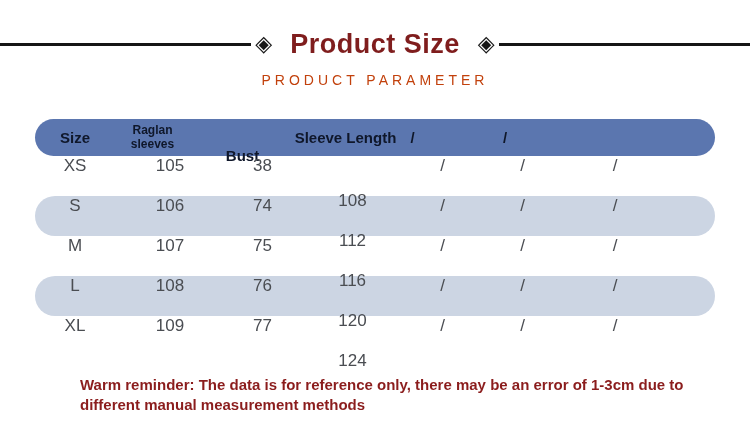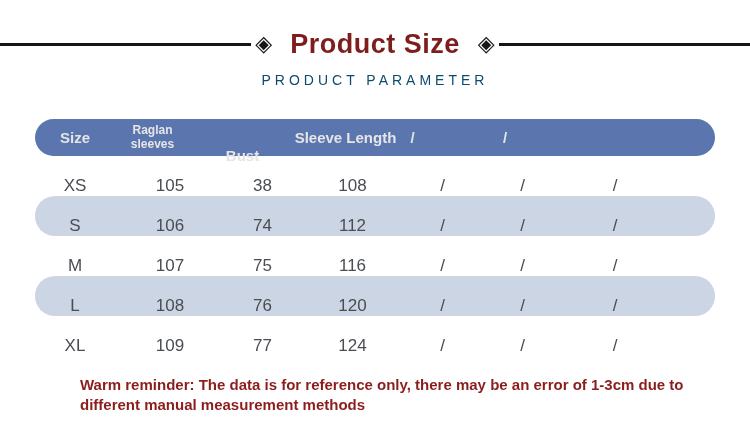--- a/index.html
+++ b/index.html
@@ -42,41 +42,41 @@
     color: #7f1d1d;
     letter-spacing: 0.5px;
     margin: 0 14px;
     white-space: nowrap;
   }
   .subtitle {
     margin-top: 10px;
     text-align: center;
     font-size: 14px;
     font-weight: 500;
-    color: #0c4a6e;
+    color: #c2410c;
     letter-spacing: 4px;
   }
 
   
   .size-table {
     width: 680px;
     margin: 31px auto 0 auto;
   }
   .thead {
     height: 37px;
     background: #5b76af;
     border-radius: 19px;
     display: flex;
     align-items: center;
-    color: #e5e5e5;
+    color: #0f172a;
   }
   .trow {
     height: 40px;
     display: flex;
-    align-items: flex-end;
+    align-items: flex-start;
     color: #4a4d52;
   }
   .trow.band {
     background: #ccd5e3;
     border-radius: 20px;
   }
   .cell {
     display: flex;
     align-items: center;
     justify-content: center;

